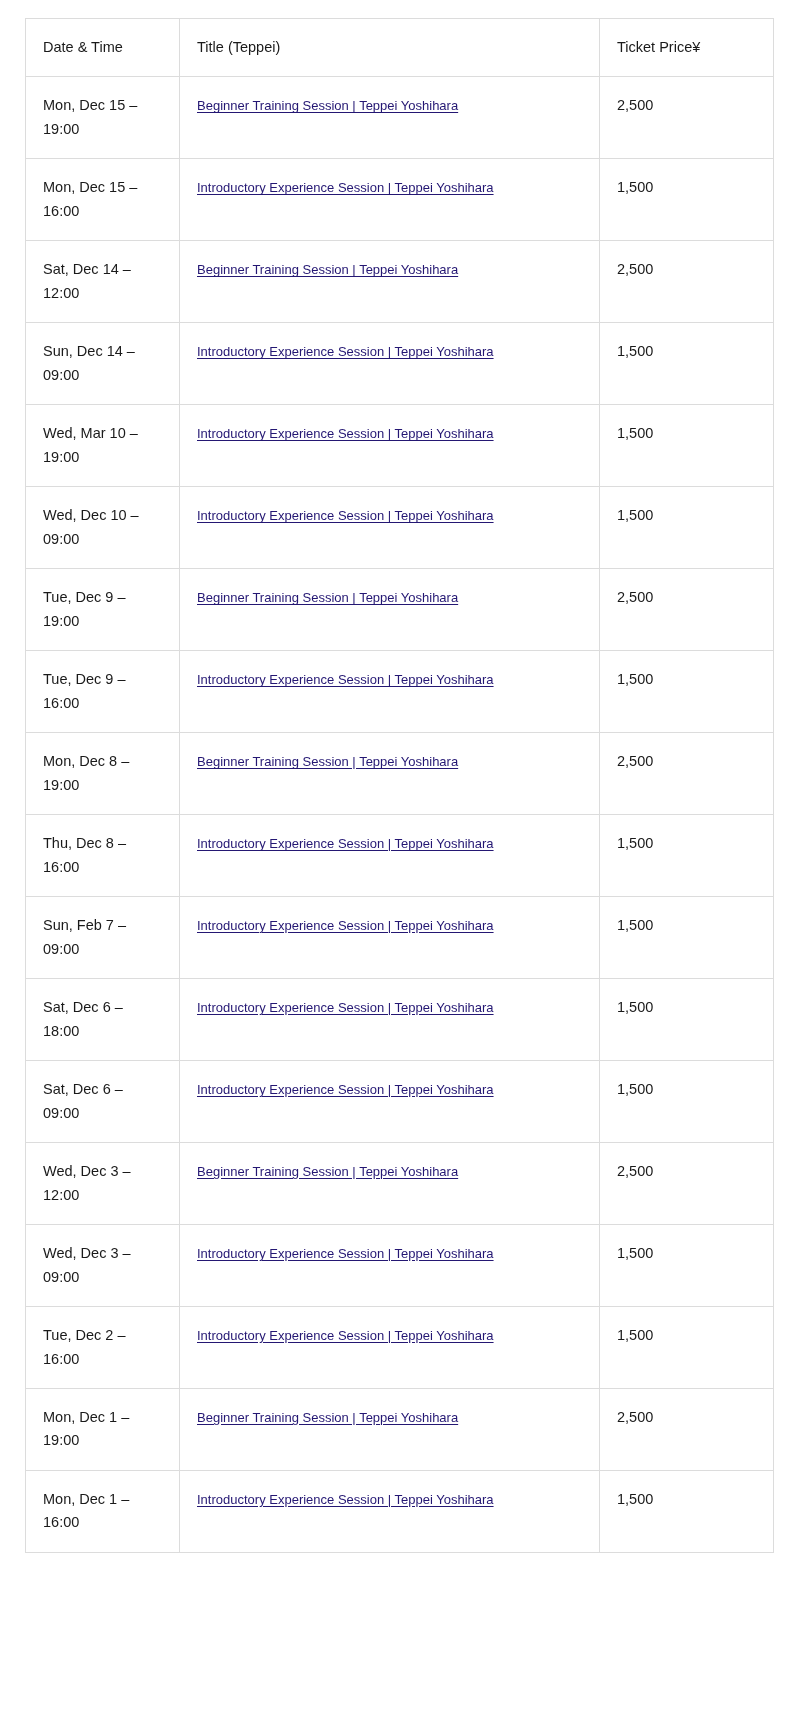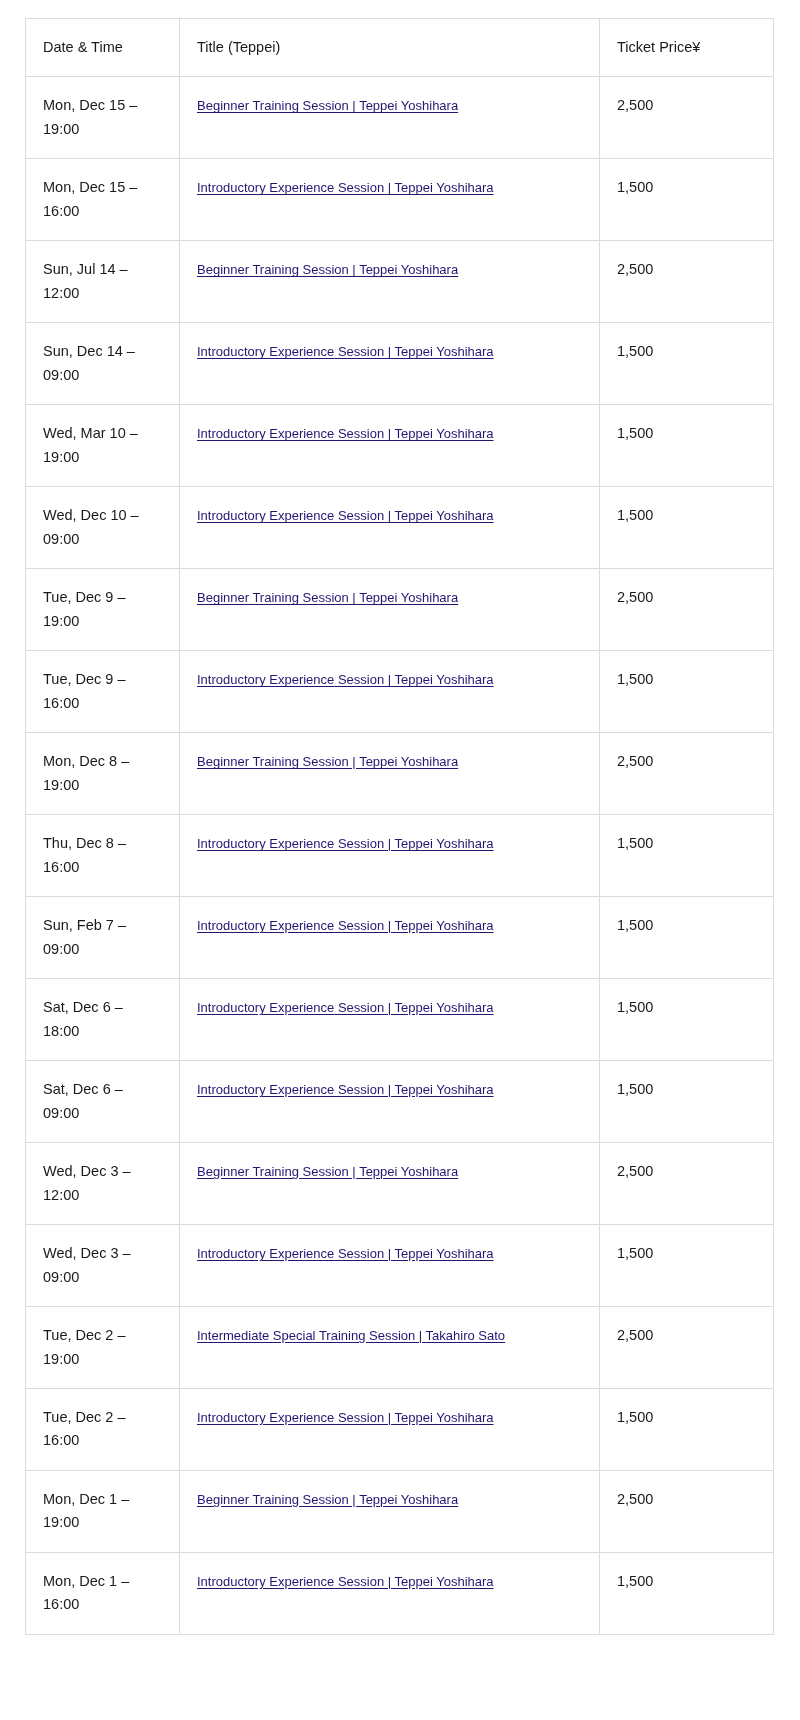--- a/index.html
+++ b/index.html
@@ -81,21 +81,21 @@
           <td class="date-cell">Mon, Dec 15 – 19:00</td>
           <td class="title-cell"><a class="session-link" href="#">Beginner Training Session | Teppei Yoshihara</a></td>
           <td class="price-cell">2,500</td>
         </tr>
         <tr>
           <td class="date-cell">Mon, Dec 15 – 16:00</td>
           <td class="title-cell"><a class="session-link" href="#">Introductory Experience Session | Teppei Yoshihara</a></td>
           <td class="price-cell">1,500</td>
         </tr>
         <tr>
-          <td class="date-cell">Sun, Jul 14 – 12:00</td>
+          <td class="date-cell">Sat, Dec 14 – 12:00</td>
           <td class="title-cell"><a class="session-link" href="#">Beginner Training Session | Teppei Yoshihara</a></td>
           <td class="price-cell">2,500</td>
         </tr>
         <tr>
           <td class="date-cell">Sun, Dec 14 – 09:00</td>
           <td class="title-cell"><a class="session-link" href="#">Introductory Experience Session | Teppei Yoshihara</a></td>
           <td class="price-cell">1,500</td>
         </tr>
         <tr>
           <td class="date-cell">Wed, Mar 10 – 19:00</td>
@@ -146,25 +146,20 @@
           <td class="date-cell">Wed, Dec 3 – 12:00</td>
           <td class="title-cell"><a class="session-link" href="#">Beginner Training Session | Teppei Yoshihara</a></td>
           <td class="price-cell">2,500</td>
         </tr>
         <tr>
           <td class="date-cell">Wed, Dec 3 – 09:00</td>
           <td class="title-cell"><a class="session-link" href="#">Introductory Experience Session | Teppei Yoshihara</a></td>
           <td class="price-cell">1,500</td>
         </tr>
         <tr>
-          <td class="date-cell">Tue, Dec 2 – 19:00</td>
-          <td class="title-cell"><a class="session-link" href="#">Intermediate Special Training Session | Takahiro Sato</a></td>
-          <td class="price-cell">2,500</td>
-        </tr>
-        <tr>
           <td class="date-cell">Tue, Dec 2 – 16:00</td>
           <td class="title-cell"><a class="session-link" href="#">Introductory Experience Session | Teppei Yoshihara</a></td>
           <td class="price-cell">1,500</td>
         </tr>
         <tr>
           <td class="date-cell">Mon, Dec 1 – 19:00</td>
           <td class="title-cell"><a class="session-link" href="#">Beginner Training Session | Teppei Yoshihara</a></td>
           <td class="price-cell">2,500</td>
         </tr>
         <tr>

